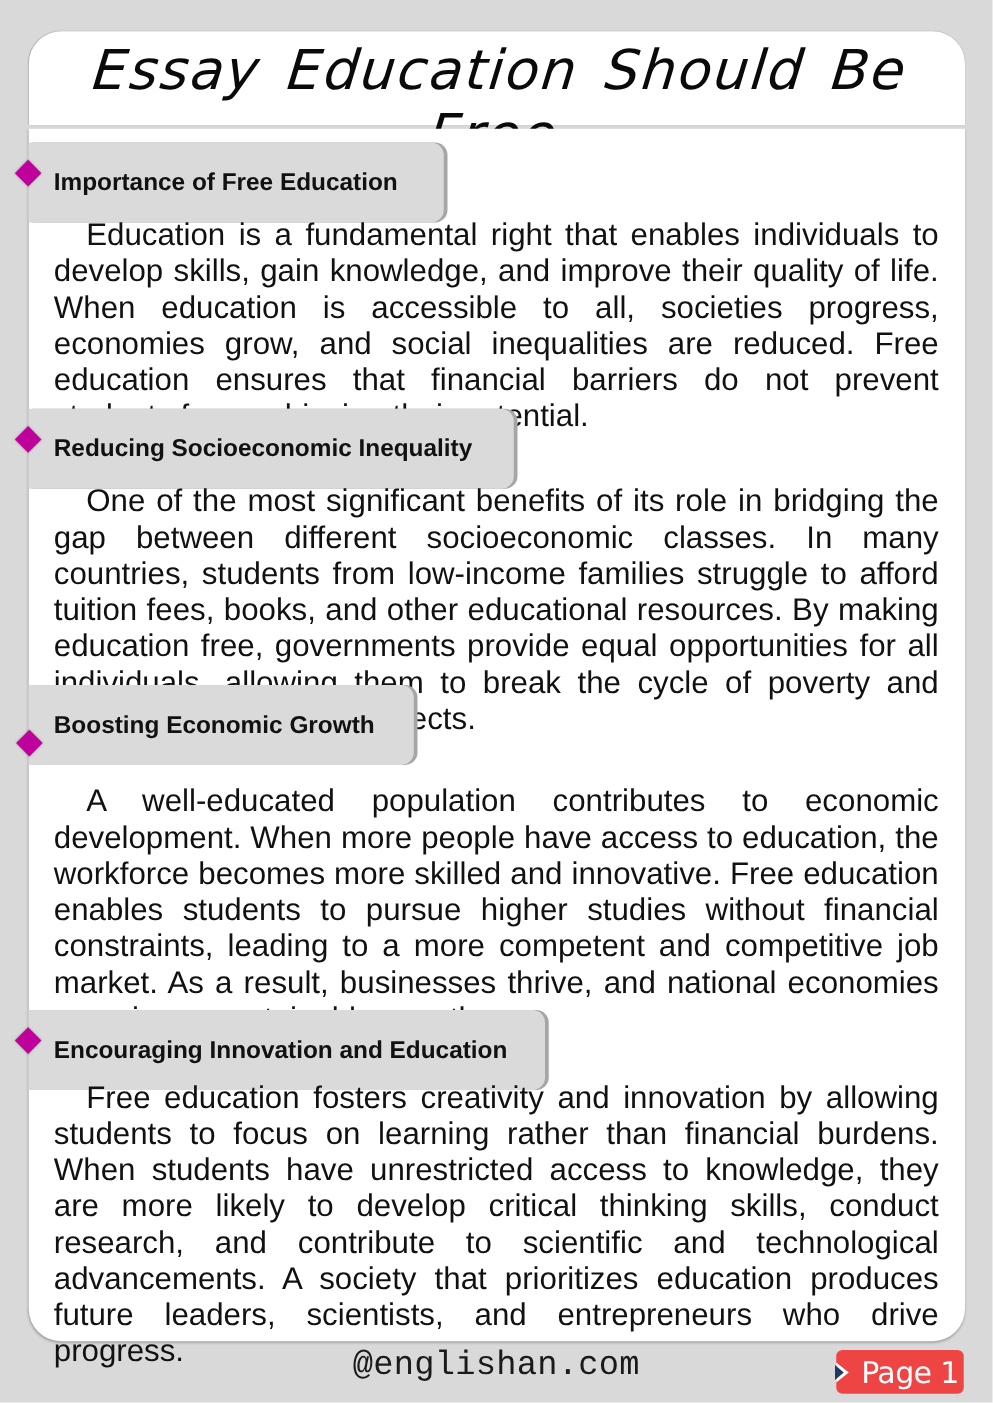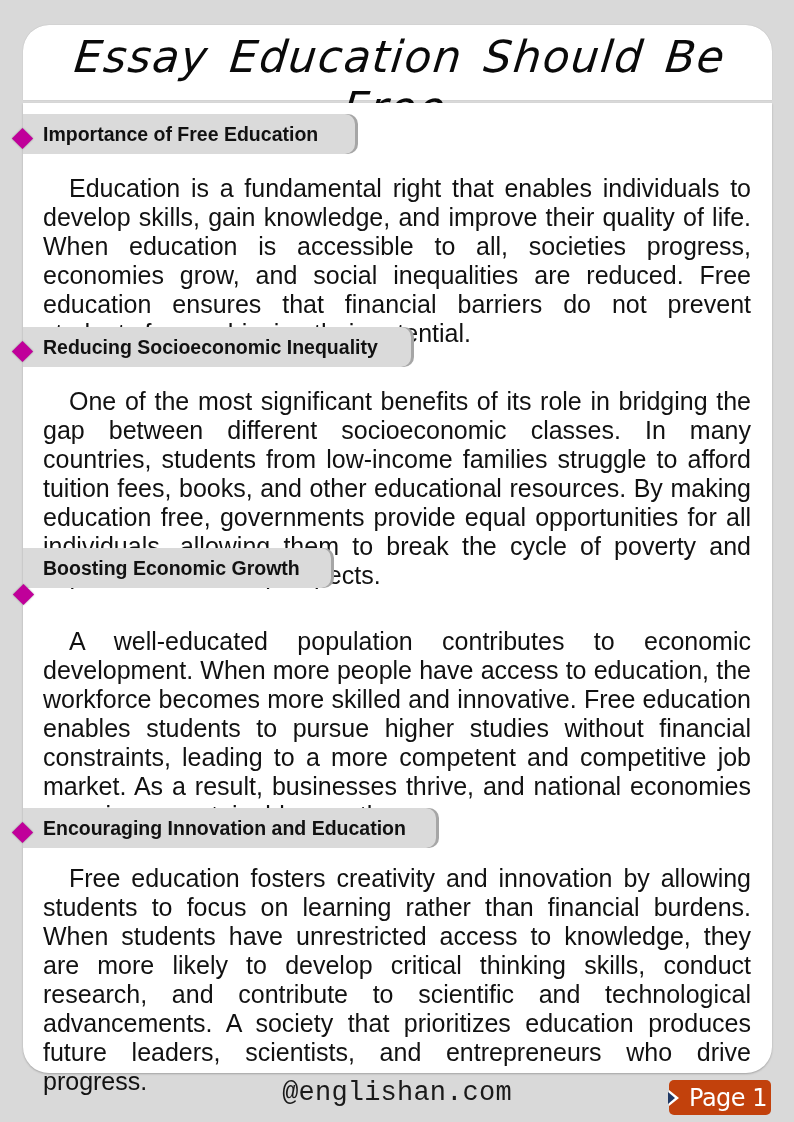--- a/index.html
+++ b/index.html
@@ -35,21 +35,21 @@
       position: absolute;
       left: 23px; top: 103px;
       width: 749px; height: 970px;
       background: #fff;
       border-radius: 0 0 26px 26px;
       box-shadow: 0 1px 2px rgba(0,0,0,0.25);
     }
     .section-head {
       position: absolute;
       left: 23px;
-      height: 40px;
+      height: 64px;
       background: #dadada;
       border-radius: 0 10px 10px 0;
       box-shadow: 3px 0 0 #a6a6a6;
       display: flex; align-items: center;
       padding-left: 20px;
       font-family: "Liberation Sans", sans-serif;
       font-weight: bold;
       font-size: 19.5px;
       color: #111;
     }
@@ -77,21 +77,21 @@
       text-align: center;
       font-family: Liberation Mono, monospace;
       font-size: 27px;
       color: #1a1a1a;
       letter-spacing: 0.2px;
     }
     .page-badge {
       position: absolute;
       left: 669px; top: 1080px;
       width: 102px; height: 35px;
-      background: #c2410c;
+      background: #ef4444;
       border-radius: 5px;
       color: #fff;
       font-family: "DejaVu Sans", sans-serif;
       font-size: 24px;
       display: flex; align-items: center;
       padding-left: 20px;
       letter-spacing: -0.5px;
     }
     .page-arrow {
       position: absolute;

